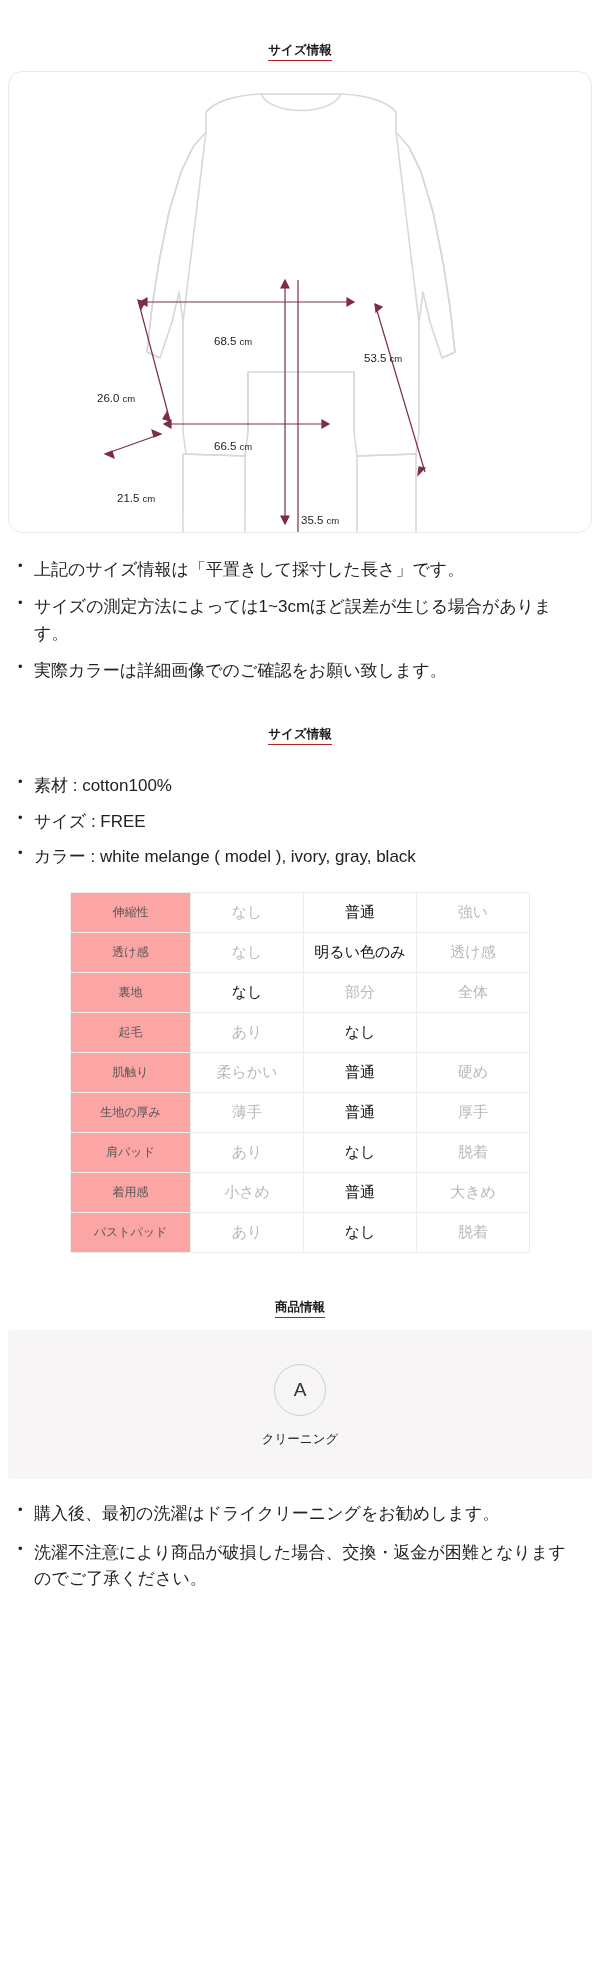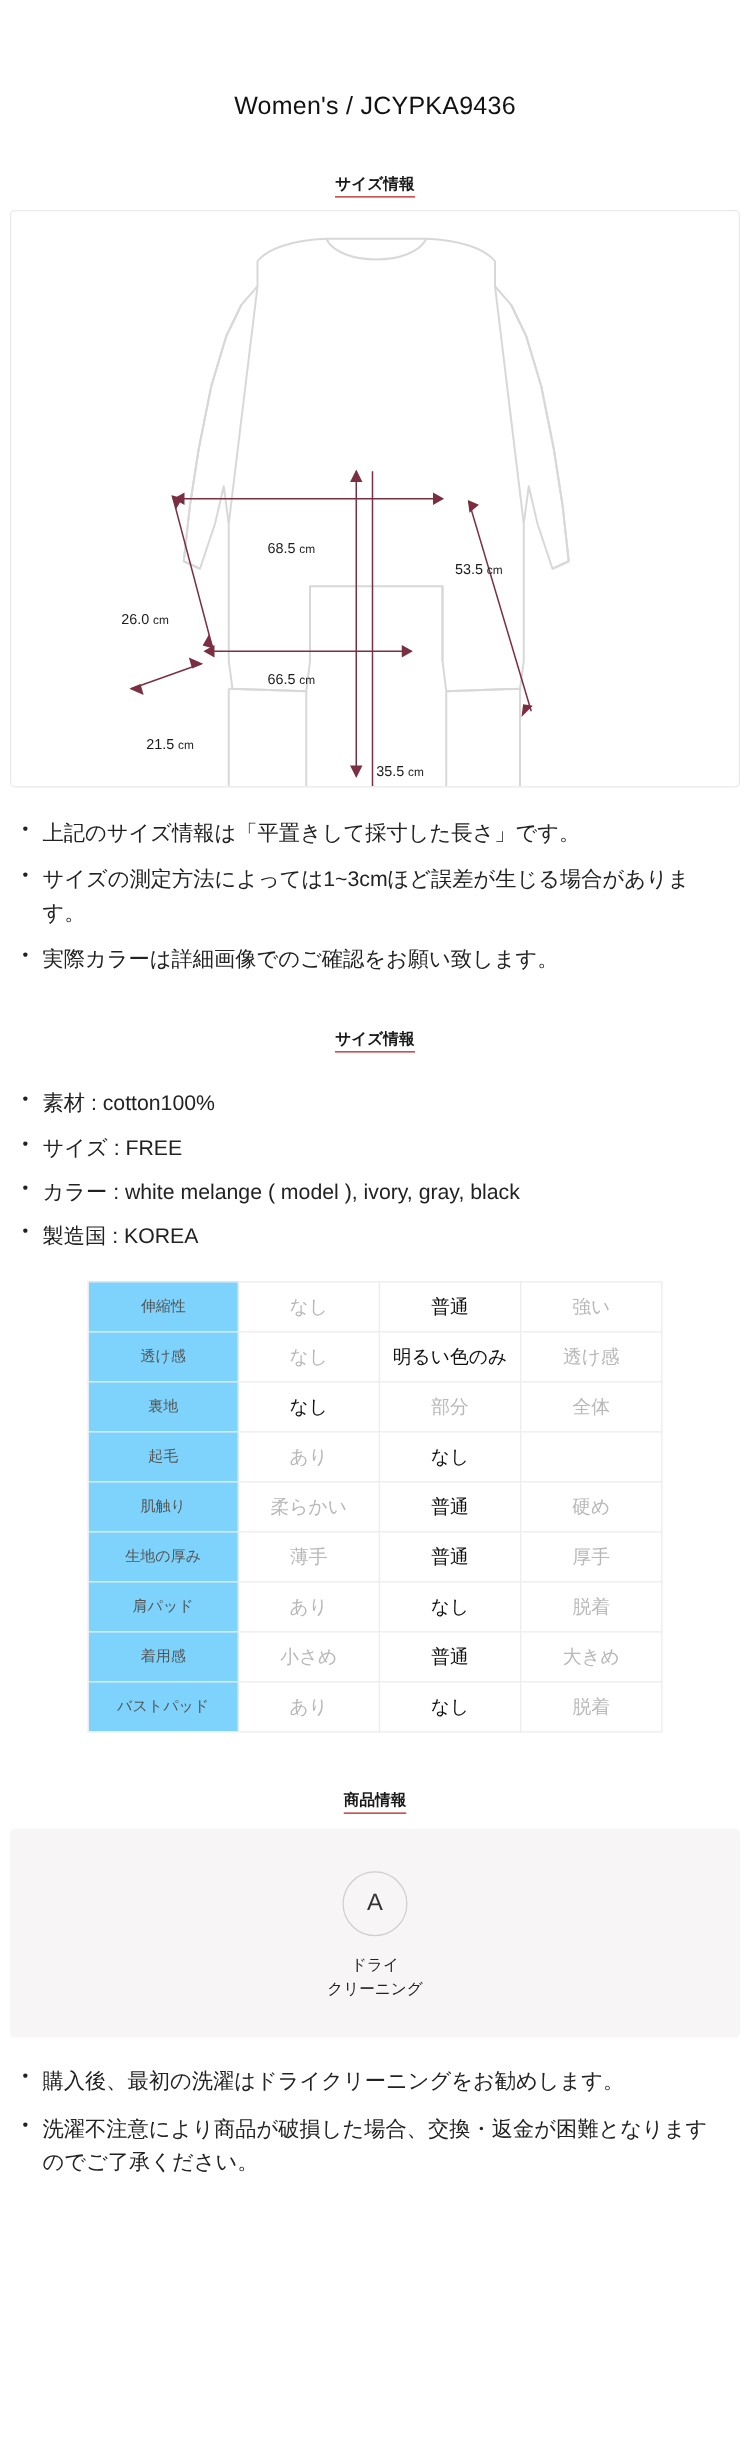--- a/index.html
+++ b/index.html
@@ -33,21 +33,21 @@
   }
   .section-head span {
     border-bottom: 1px solid #b91c1c;
     padding-bottom: 3px;
   }
 
   .diagram-box {
     margin: 8px 8px 0 8px;
     height: 462px;
     border: 1px solid #e9e9e9;
-    border-radius: 4px;
+    border-radius: 14px;
     position: relative;
     overflow: hidden;
   }
 
   .bullets {
     margin: 24px 0 0 0;
     padding: 0 22px 0 34px;
     list-style: none;
   }
   .bullets li {
@@ -77,21 +77,21 @@
   }
   table.attrs td {
     border: 1px solid #ececec;
     height: 40px;
     text-align: center;
     font-size: 15px;
     color: #b8b8b8;
     vertical-align: middle;
   }
   table.attrs td.rowlabel {
-    background: #7dd3fc;
+    background: #fca5a5;
     color: #555;
     width: 120px;
     font-size: 12px;
   }
   table.attrs td.on {
     color: #111;
     font-weight: 400;
   }
   table.attrs td.empty { background: #fff; }
 
@@ -132,21 +132,20 @@
   .dim-unit {
     font-size: 9.5px;
     fill: #1d1d1d;
   }
 </style>
 </head>
 <body>
 
 <div class="page">
 
-  <div class="title">Women's / JCYPKA9436</div>
 
   <div class="section-head">
     <span>サイズ情報</span>
   </div>
 
   <div class="diagram-box">
     <svg width="584" height="460" viewBox="0 0 584 460">
       <g fill="none" stroke="#d8d8d8" stroke-width="1.6" stroke-linejoin="round">
 
         <path d="M197 40 C205 30 225 23 252 22 L332 22 C359 23 379 30 387 40
@@ -261,21 +260,20 @@
   </ul>
 
   <div class="section-head">
     <span>サイズ情報</span>
   </div>
 
   <ul class="bullets spec-list">
     <li>素材 : cotton100%</li>
     <li>サイズ : FREE</li>
     <li>カラー : white melange ( model ),  ivory,  gray,  black</li>
-    <li>製造国 : KOREA</li>
   </ul>
 
   <table class="attrs">
     <tbody>
       <tr>
         <td class="rowlabel">伸縮性</td>
         <td>なし</td>
         <td class="on">普通</td>
         <td>強い</td>
       </tr>
@@ -332,21 +330,20 @@
 
   <div class="section-head" style="margin-top:46px;">
     <span>商品情報</span>
   </div>
 
   <div class="care-box">
     <div class="care-circle">
       <span>A</span>
     </div>
     <div class="care-label">
-      <div>ドライ</div>
       <div>クリーニング</div>
     </div>
   </div>
 
   <ul class="bullets notes">
     <li>購入後、最初の洗濯はドライクリーニングをお勧めします。</li>
     <li>洗濯不注意により商品が破損した場合、交換・返金が困難となりますのでご了承ください。</li>
   </ul>
 
 </div>

